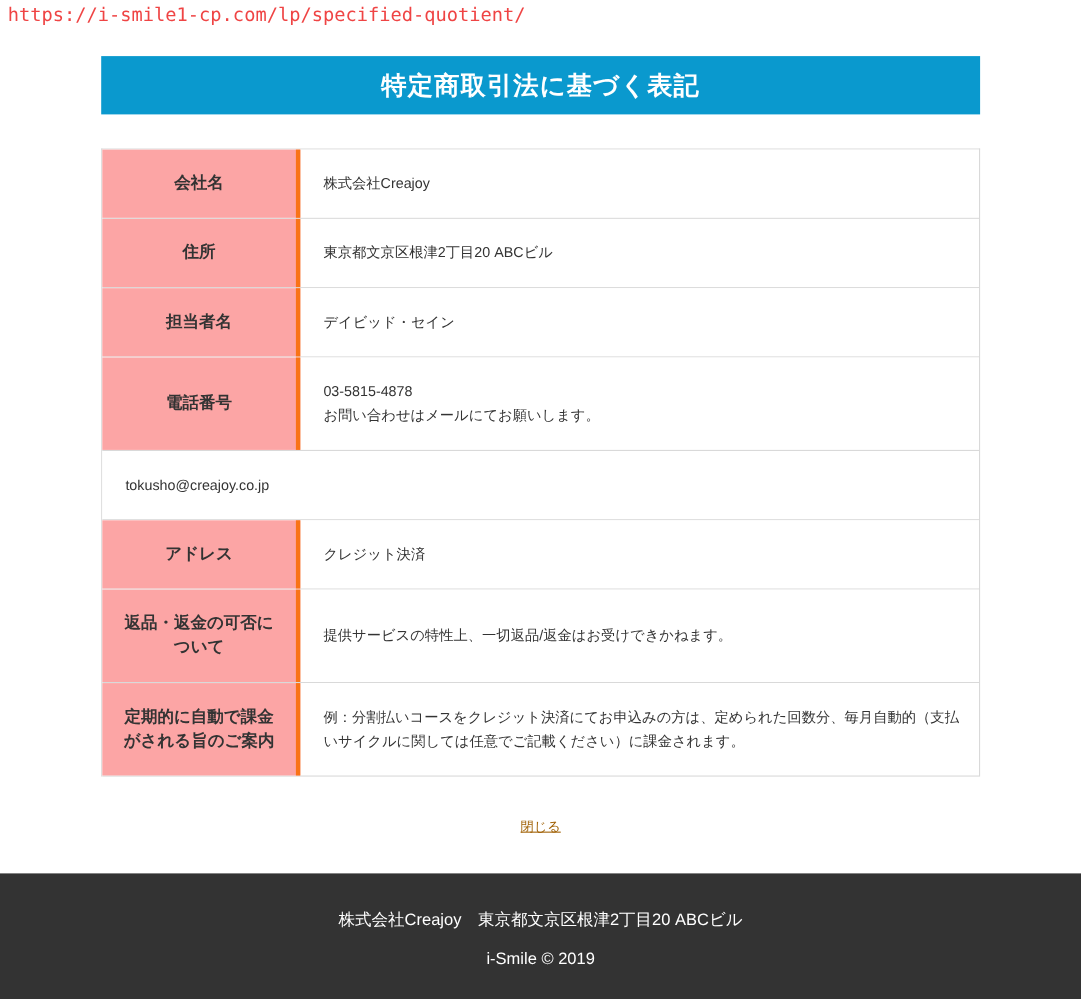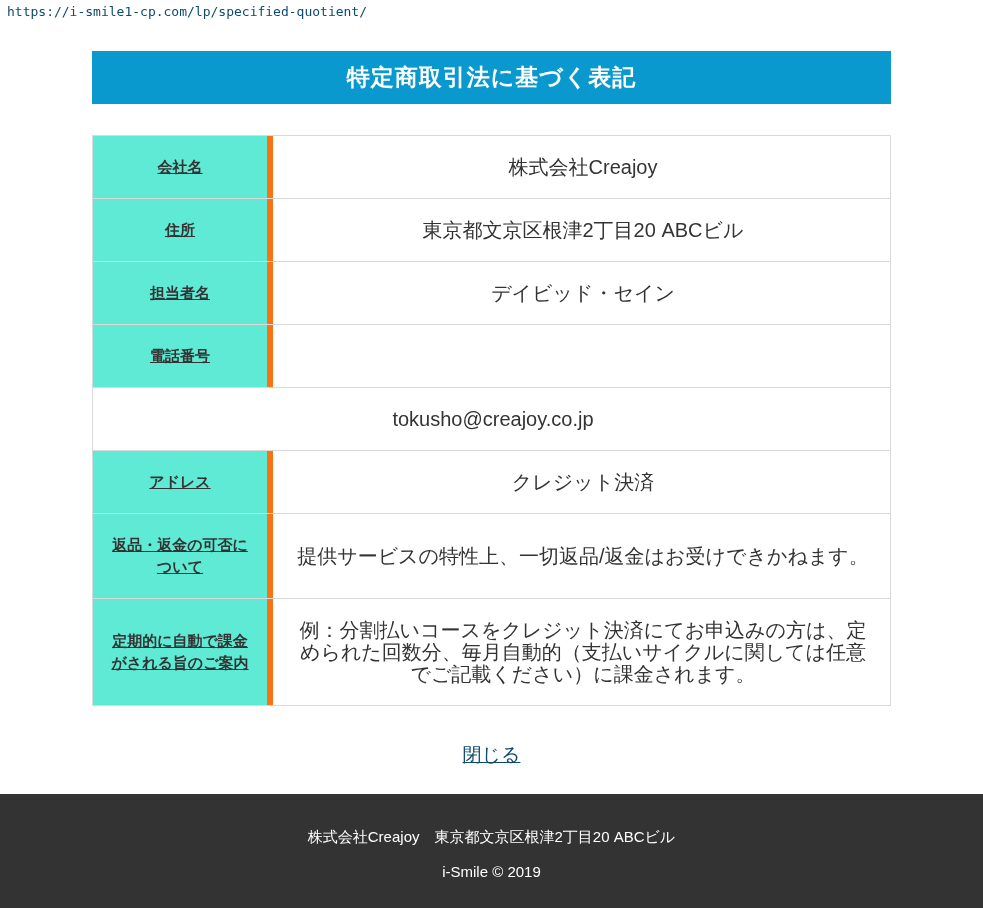--- a/index.html
+++ b/index.html
@@ -6,22 +6,22 @@
   html, body {
     background: #ffffff;
     font-family: "Liberation Sans", "DejaVu Sans", sans-serif;
     color: #333333;
   }
   body { width: 983px; min-height: 908px; margin: 0 auto; position: relative; }
 
   
   .url-overlay {
     font-family: "DejaVu Sans Mono", "Liberation Mono", monospace;
-    font-size: 13px;
-    color: #0c4a6e;
+    font-size: 17px;
+    color: #ef4444;
     padding: 4px 7px 0 7px;
     height: 25px;
     letter-spacing: 0px;
   }
 
   .container { width: 799px; margin: 0 auto; }
 
   
   .page-header {
     margin-top: 26px;
@@ -45,56 +45,54 @@
     border-bottom: none;
   }
   .t-row {
     display: flex;
     border-bottom: 1px solid #d9d9d9;
     background: #ffffff;
   }
   .t-label {
     width: 180px;
     flex: 0 0 180px;
-    background: #5eead4;
-    border-right: 6px solid #f97316;
+    background: #fca5a5;
+    border-right: 4px solid #f97316;
     display: flex;
     align-items: center;
     justify-content: center;
     text-align: center;
     font-weight: bold;
     font-size: 15px;
     line-height: 22px;
     padding: 20px 14px;
     color: #333333;
-    text-decoration: underline;
   }
   .t-value {
     flex: 1 1 auto;
     display: flex;
     flex-direction: column;
     justify-content: center;
     padding: 20px 18px 20px 21px;
-    font-size: 20px;
+    font-size: 13px;
     line-height: 22px;
     color: #333333;
-    text-align: center;
   }
 
   
   .close-wrap {
     text-align: center;
     margin-top: 36px;
     margin-bottom: 31px;
     height: 21px;
   }
   .close-link {
-    color: #0c4a6e;
+    color: #a16207;
     text-decoration: underline;
-    font-size: 19px;
+    font-size: 12px;
     cursor: pointer;
   }
 
   
   .site-footer {
     background: #333333;
     height: 121px;
     margin-bottom: 5px;
     display: flex;
     flex-direction: column;
@@ -138,20 +136,24 @@
 
     <div class="t-row">
       <div class="t-label">担当者名</div>
       <div class="t-value">
         <div>デイビッド・セイン</div>
       </div>
     </div>
 
     <div class="t-row">
       <div class="t-label">電話番号</div>
+      <div class="t-value">
+        <div>03-5815-4878</div>
+        <div>お問い合わせはメールにてお願いします。</div>
+      </div>
     </div>
 
     <div class="t-row">
       <div class="t-value">
         <div>tokusho@creajoy.co.jp</div>
       </div>
     </div>
 
     <div class="t-row">
       <div class="t-label">アドレス</div>

